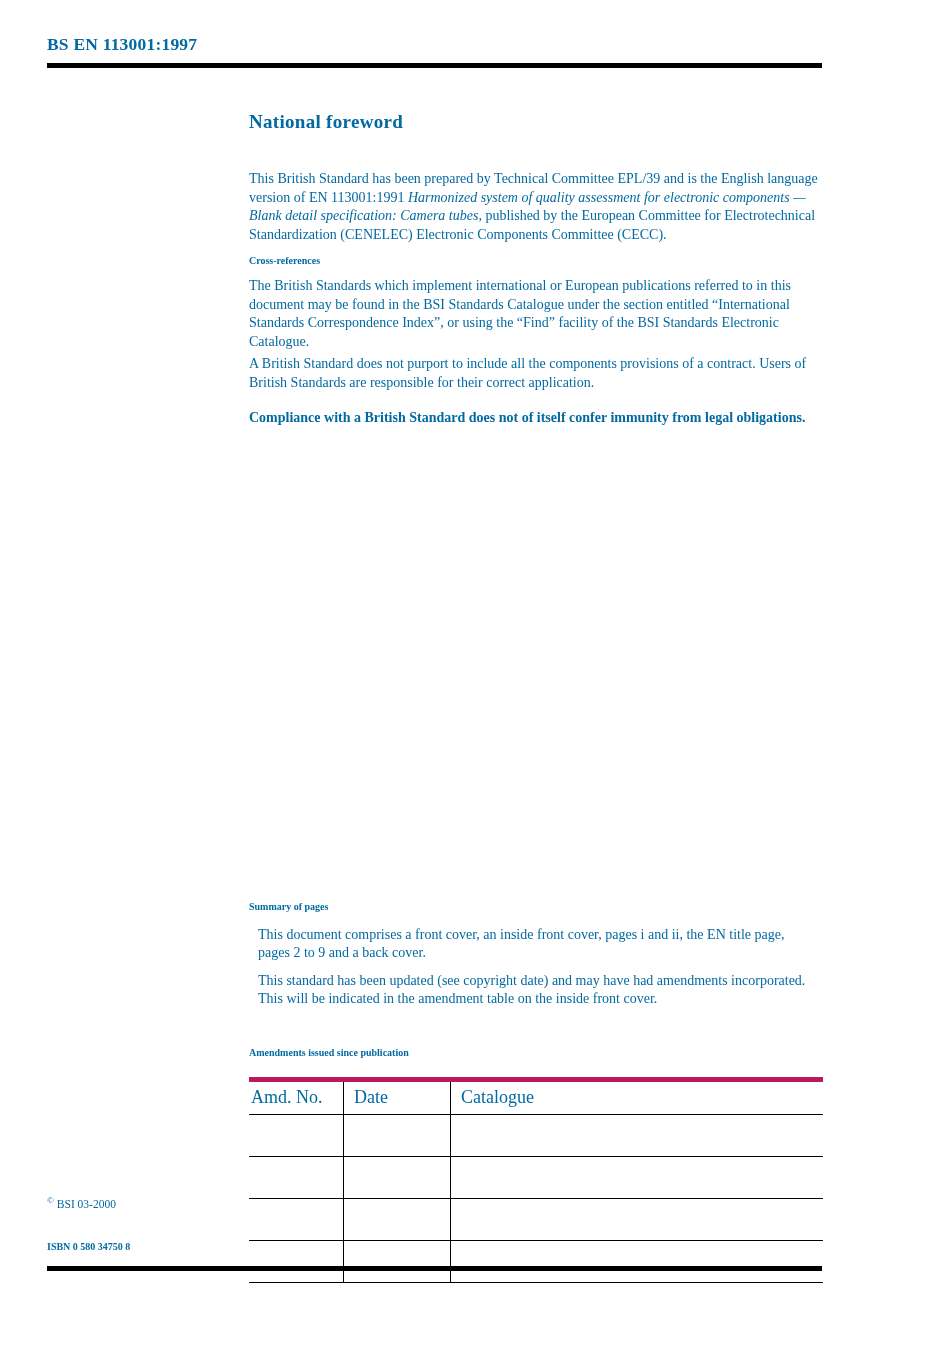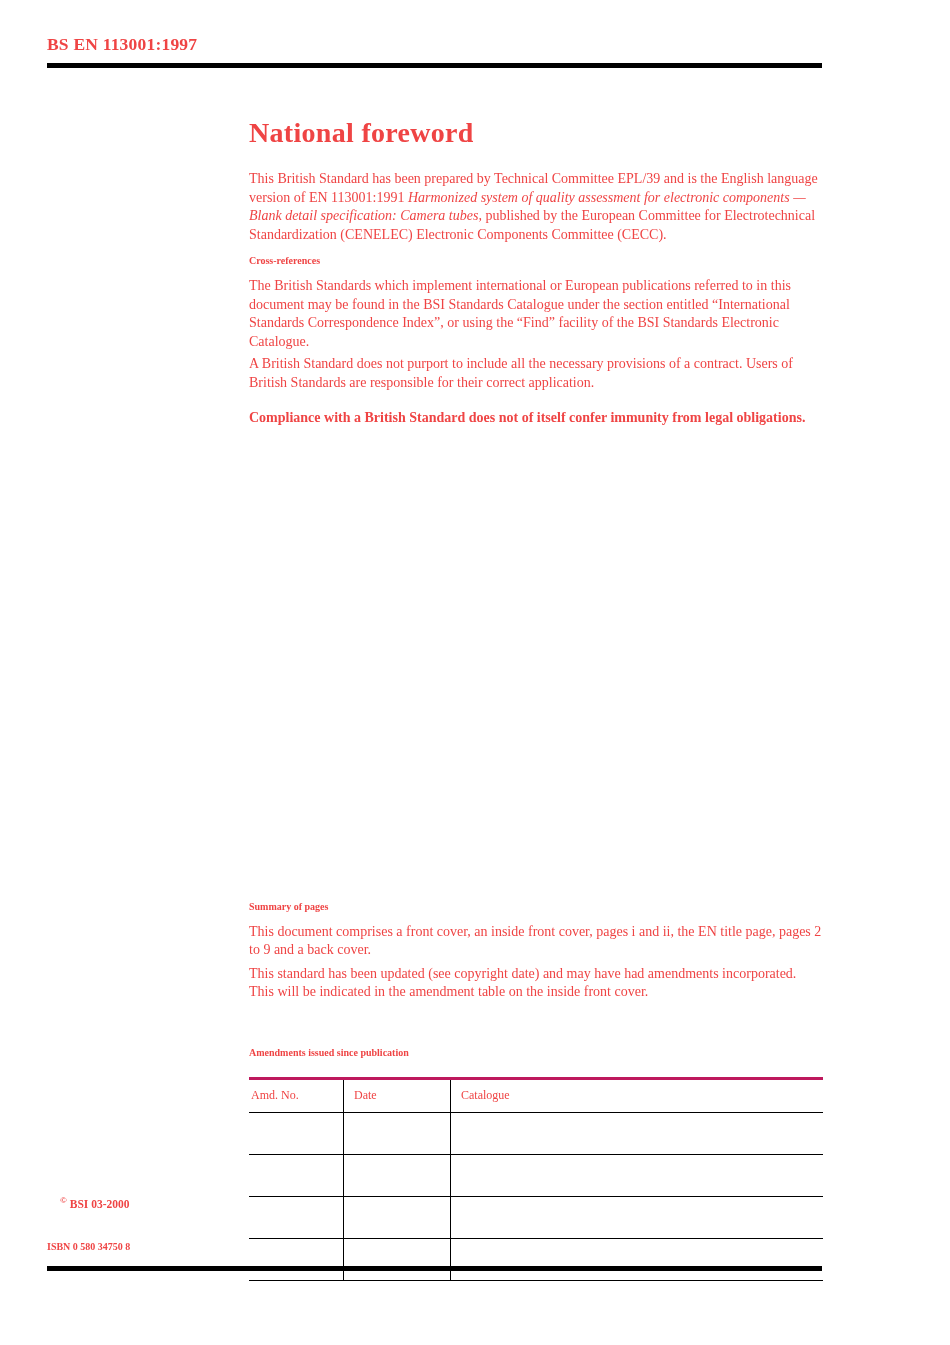--- a/index.html
+++ b/index.html
@@ -5,21 +5,21 @@
   html, body {
     margin: 0;
     padding: 0;
     background: #e8e8e8;
   }
   .page {
     position: relative;
     width: 950px;
     height: 1345px;
     background: #ffffff;
-    color: #ef4444;
+    color: #0369a1;
     font-family: "Liberation Serif", serif;
     overflow: hidden;
     margin: 0 auto;
   }
   .doc-ref {
     position: absolute;
     left: 47px;
     top: 34px;
     font-size: 17.5px;
     font-weight: bold;
@@ -32,21 +32,21 @@
     height: 5px;
     background: #000000;
   }
   .top-rule { top: 63px; }
   .bottom-rule { top: 1266px; }
 
   .page-title {
     position: absolute;
     left: 249px;
     top: 98px;
-    font-size: 28px;
+    font-size: 19px;
     font-weight: bold;
     letter-spacing: 0.3px;
   }
 
   .content {
     position: absolute;
     left: 249px;
     top: 170px;
     width: 574px;
     font-size: 14px;
@@ -67,39 +67,39 @@
   }
 
   .summary-block {
     position: absolute;
     left: 249px;
     top: 898px;
     width: 574px;
     font-size: 14px;
     line-height: 18.6px;
   }
-  .summary-block p { margin: 0; }
+  .summary-block p { margin: 9px; }
   .summary-block p + p { margin-top: 5px; }
   .summary-block .subhead { margin: 0 0 6px 0; }
 
   .amendments-block {
     position: absolute;
     left: 249px;
     top: 1044px;
     width: 574px;
     font-size: 14px;
     line-height: 18.6px;
   }
   .amendments-block .subhead { margin: 0 0 14px 0; }
 
   table.amendments {
     width: 574px;
     border-collapse: collapse;
-    border-top: 3px solid #be185d;
-    font-size: 12px;
+    border-top: 5px solid #be185d;
+    font-size: 18px;
   }
   table.amendments th,
   table.amendments td {
     border-bottom: 1px solid #000;
     font-weight: normal;
     text-align: left;
     vertical-align: top;
     padding: 6px 6px 6px 2px;
   }
   table.amendments th + th,
@@ -107,24 +107,23 @@
     border-left: 1px solid #000;
     padding-left: 10px;
   }
   table.amendments .col-amd { width: 86px; }
   table.amendments .col-date { width: 90px; }
   table.amendments thead th { height: 20px; }
   table.amendments tbody td { height: 29px; }
 
   .footer-copyright {
     position: absolute;
-    left: 60px;
+    left: 47px;
     top: 1195px;
     font-size: 11.5px;
-    font-weight: bold;
   }
   .footer-copyright .copy-sym {
     font-size: 9px;
     vertical-align: super;
     margin-right: 3px;
   }
   .footer-isbn {
     position: absolute;
     left: 47px;
     top: 1241px;
@@ -140,21 +139,21 @@
   <div class="doc-ref">BS EN 113001:1997</div>
   <div class="rule top-rule"></div>
 
   <h1 class="page-title">National foreword</h1>
 
   <div class="content">
     <p><span>This British Standard has been prepared by Technical Committee EPL/39 and is the English language version of EN 113001:1991 </span><em>Harmonized system of quality assessment for electronic components — Blank detail specification: Camera tubes,</em><span> published by the European Committee for Electrotechnical Standardization (CENELEC) Electronic Components Committee (CECC).</span></p>
 
     <div class="subhead">Cross-references</div>
     <p>The British Standards which implement international or European publications referred to in this document may be found in the BSI Standards Catalogue under the section entitled “International Standards Correspondence Index”, or using the “Find” facility of the BSI Standards Electronic Catalogue.</p>
-    <p>A British Standard does not purport to include all the necessary provisions of a contract. Users of British Standards are responsible for their correct application.</p>
+    <p>A British Standard does not purport to include all the components provisions of a contract. Users of British Standards are responsible for their correct application.</p>
 
     <p class="bold-para">Compliance with a British Standard does not of itself confer immunity from legal obligations.</p>
   </div>
 
   <div class="summary-block">
     <div class="subhead">Summary of pages</div>
     <p>This document comprises a front cover, an inside front cover, pages i and ii, the EN title page, pages 2 to 9 and a back cover.</p>
     <p>This standard has been updated (see copyright date) and may have had amendments incorporated. This will be indicated in the amendment table on the inside front cover.</p>
   </div>
 

